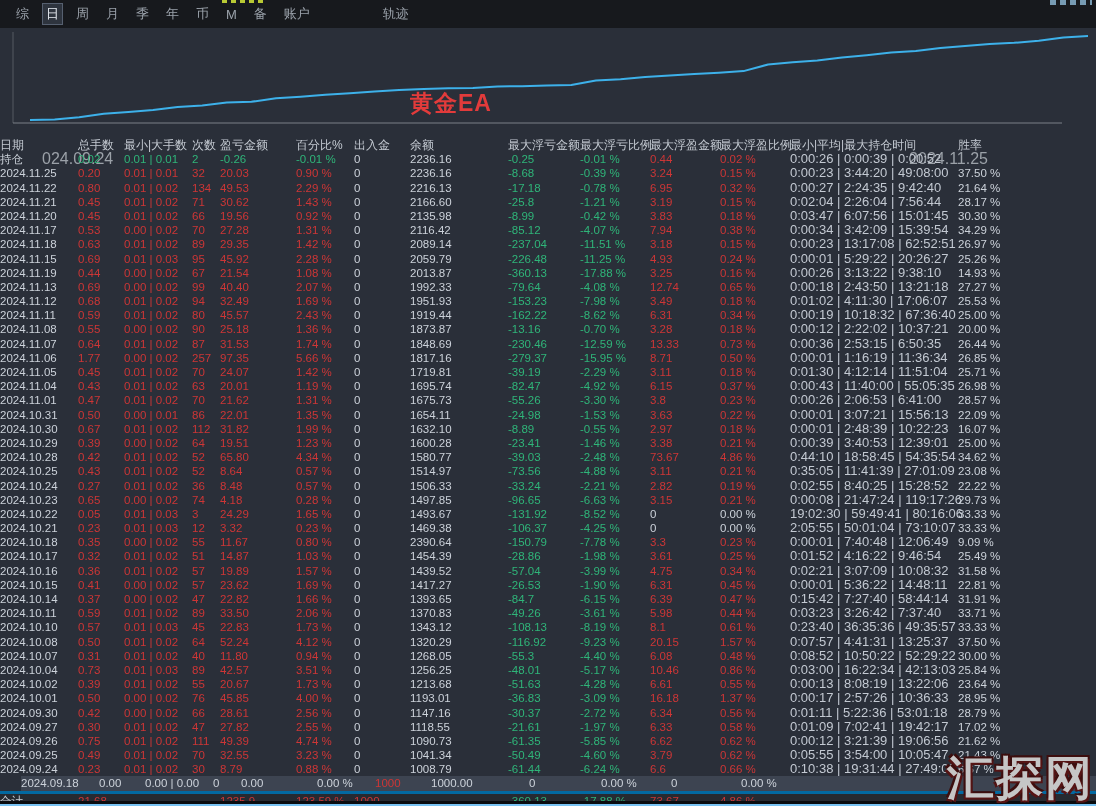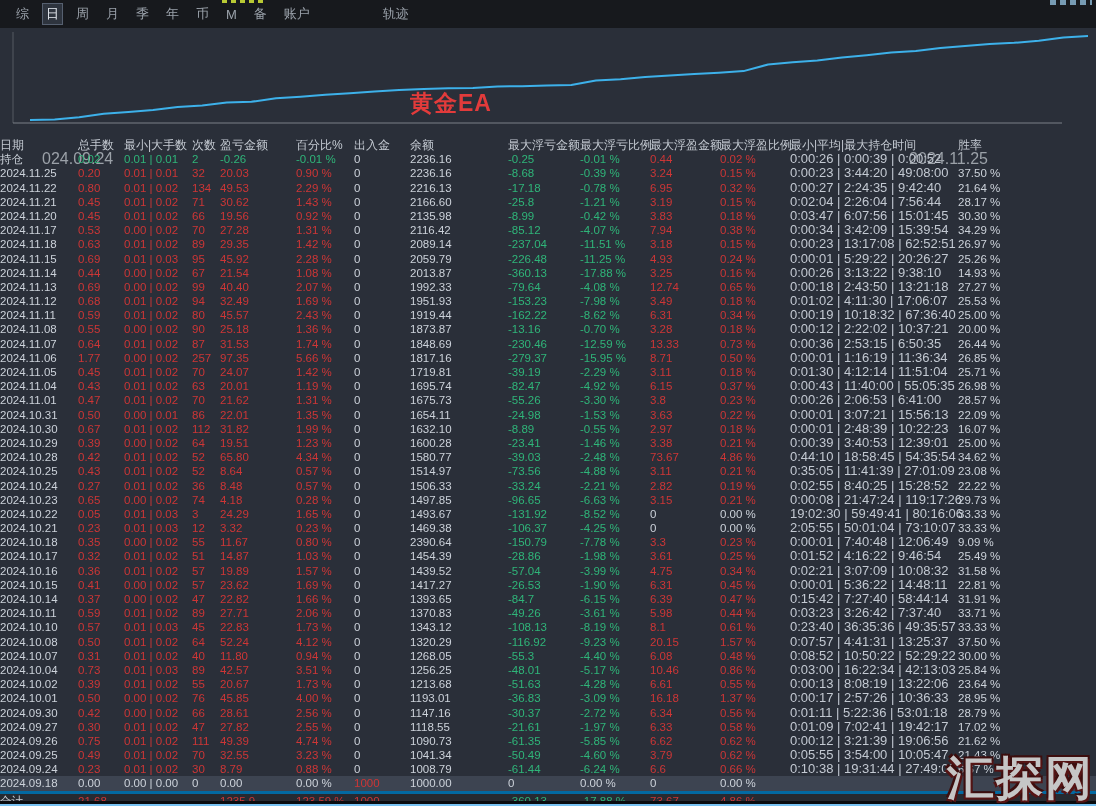--- a/index.html
+++ b/index.html
@@ -50,21 +50,21 @@
     grid-template-columns:78px 46px 68px 28px 76px 58px 56px 98px 72px 70px 70px 70px 168px 70px;
     height:14.2px;line-height:14.2px;
     font-size:11.5px;white-space:nowrap;
   }
   .trow .cell{overflow:visible;}
   .thead{color:#c4cad2;font-size:12px;}
   .c-w{color:#ccd2da;}
   .c-r{color:#cd3636;}
   .c-g{color:#2fb579;}
   .cell-time{font-size:13px;color:#c3c9d2;}
-  .trow.sel{background:#3d4451;}
+  .trow.sel{background:#3d4451;margin-left:21px;}
   .trow.tot{background:#262a31;border-top:3px solid #0369a1;}
   
   .bottom-edge{
     position:absolute;left:0;bottom:0;width:1096px;height:5px;z-index:8;
     background:#0a0c0f;border-bottom:2px solid #79c3f3;box-sizing:border-box;
   }
   .watermark{
     position:absolute;right:2px;bottom:-4px;z-index:9;
     font-size:47px;font-weight:bold;color:#c6c6c6;letter-spacing:2px;
     text-shadow:2px 2px 0 #551414,-2px -2px 0 #3c0e0e,2px -2px 0 #3c0e0e,-2px 2px 0 #551414;
@@ -242,21 +242,21 @@
         <span class="cell c-w">0</span>
         <span class="cell c-w">2059.79</span>
         <span class="cell c-g">-226.48</span>
         <span class="cell c-g">-11.25 %</span>
         <span class="cell c-r">4.93</span>
         <span class="cell c-r">0.24 %</span>
         <span class="cell c-w cell-time">0:00:01 | 5:29:22 | 20:26:27</span>
         <span class="cell c-w">25.26 %</span>
       </div>
       <div class="trow">
-        <span class="cell c-w">2024.11.14</span>
+        <span class="cell c-w">2024.11.19</span>
         <span class="cell c-r">0.44</span>
         <span class="cell c-r">0.00 | 0.02</span>
         <span class="cell c-r">67</span>
         <span class="cell c-r">21.54</span>
         <span class="cell c-r">1.08 %</span>
         <span class="cell c-w">0</span>
         <span class="cell c-w">2013.87</span>
         <span class="cell c-g">-360.13</span>
         <span class="cell c-g">-17.88 %</span>
         <span class="cell c-r">3.25</span>
@@ -630,21 +630,21 @@
         <span class="cell c-r">6.39</span>
         <span class="cell c-r">0.47 %</span>
         <span class="cell c-w cell-time">0:15:42 | 7:27:40 | 58:44:14</span>
         <span class="cell c-w">31.91 %</span>
       </div>
       <div class="trow">
         <span class="cell c-w">2024.10.11</span>
         <span class="cell c-r">0.59</span>
         <span class="cell c-r">0.01 | 0.02</span>
         <span class="cell c-r">89</span>
-        <span class="cell c-r">27.71</span>
+        <span class="cell c-r">33.50</span>
         <span class="cell c-r">2.06 %</span>
         <span class="cell c-w">0</span>
         <span class="cell c-w">1370.83</span>
         <span class="cell c-g">-49.26</span>
         <span class="cell c-g">-3.61 %</span>
         <span class="cell c-r">5.98</span>
         <span class="cell c-r">0.44 %</span>
         <span class="cell c-w cell-time">0:03:23 | 3:26:42 | 7:37:40</span>
         <span class="cell c-w">33.71 %</span>
       </div>

